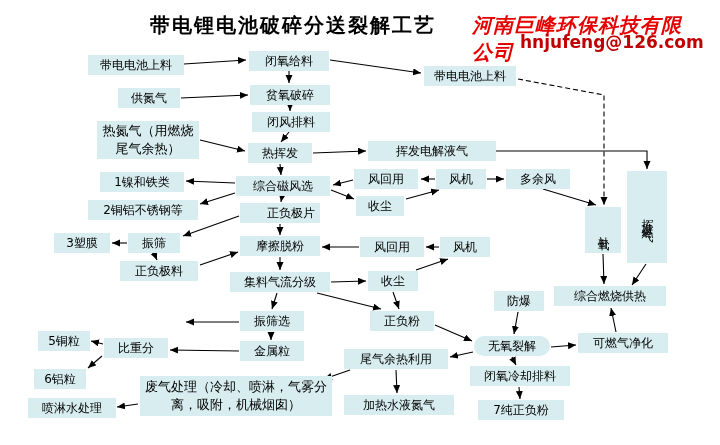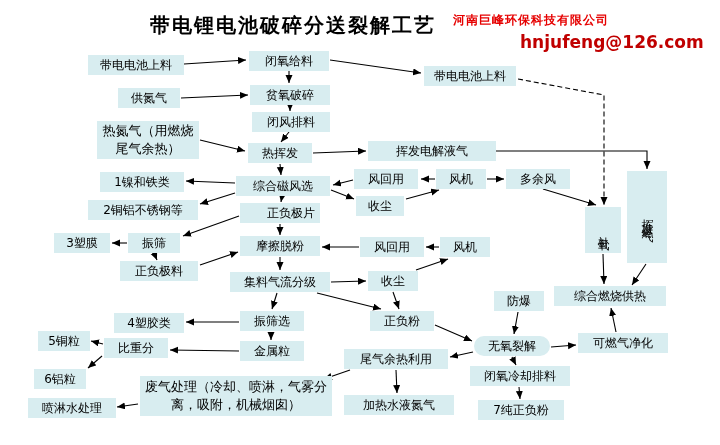--- a/index.html
+++ b/index.html
@@ -10,22 +10,22 @@
   }
   html,body{margin:0;padding:0;background:#ffffff;}
   body{font-family:"DejaVu Sans","Liberation Sans",sans-serif;color:var(--ink);}
   #canvas{position:relative;width:720px;height:445px;background:#ffffff;overflow:hidden;}
   #edges{position:absolute;left:0;top:0;z-index:1;}
   .title{
     position:absolute;left:150px;top:12px;width:300px;
     font-size:20px;font-weight:bold;letter-spacing:2px;z-index:3;
   }
   .company{
-    position:absolute;left:453px;top:12px;width:230px;
-    font-size:12px;font-weight:bold;color:var(--company-red);letter-spacing:1px;z-index:3;
+    position:absolute;left:472px;top:12px;width:230px;
+    font-size:20px;font-weight:bold;color:var(--company-red);letter-spacing:1px;z-index:3;font-style:italic;
   }
   .email{
     position:absolute;left:520px;top:32px;width:180px;
     font-size:17px;font-weight:bold;color:var(--email-red);z-index:3;
   }
   .node{
     position:absolute;z-index:2;
     background:var(--box-fill);
     display:flex;align-items:center;justify-content:center;
     text-align:center;font-size:12px;line-height:1.25;
@@ -125,21 +125,20 @@
     <div class="node" style="left: 54px; top: 233px; width: 56px; height: 20px;">3塑膜</div>
     <div class="node" style="left: 128px; top: 233px; width: 52px; height: 20px;">振筛</div>
     <div class="node" style="left: 240px; top: 236px; width: 80px; height: 20px;">摩擦脱粉</div>
     <div class="node" style="left: 360px; top: 237px; width: 64px; height: 20px;">风回用</div>
     <div class="node" style="left: 440px; top: 237px; width: 50px; height: 20px;">风机</div>
     <div class="node" style="left: 120px; top: 261px; width: 78px; height: 20px;">正负极料</div>
     <div class="node" style="left: 230px; top: 272px; width: 100px; height: 20px;">集料气流分级</div>
     <div class="node" style="left: 368px; top: 271px; width: 50px; height: 20px;">收尘</div>
     <div class="node" style="left: 494px; top: 291px; width: 50px; height: 20px;">防爆</div>
     <div class="node" style="left: 554px; top: 286px; width: 112px; height: 20px;">综合燃烧供热</div>
-    <div class="node" style="left: 114px; top: 313px; width: 70px; height: 20px;">4塑胶类</div>
     <div class="node" style="left: 240px; top: 311px; width: 64px; height: 20px;">振筛选</div>
     <div class="node" style="left: 370px; top: 311px; width: 64px; height: 20px;">正负粉</div>
     <div class="node" style="left: 38px; top: 331px; width: 52px; height: 20px;">5铜粒</div>
     <div class="node" style="left: 104px; top: 338px; width: 64px; height: 20px;">比重分</div>
     <div class="node" style="left: 240px; top: 341px; width: 64px; height: 20px;">金属粒</div>
     <div class="node" style="left: 474px; top: 336px; width: 76px; height: 20px; border-radius: 10px;">无氧裂解</div>
     <div class="node" style="left: 578px; top: 333px; width: 90px; height: 20px;">可燃气净化</div>
     <div class="node" style="left: 34px; top: 369px; width: 52px; height: 20px;">6铝粒</div>
     <div class="node" style="left: 344px; top: 349px; width: 104px; height: 20px;">尾气余热利用</div>
     <div class="node" style="left: 470px; top: 366px; width: 100px; height: 20px;">闭氧冷却排料</div>

